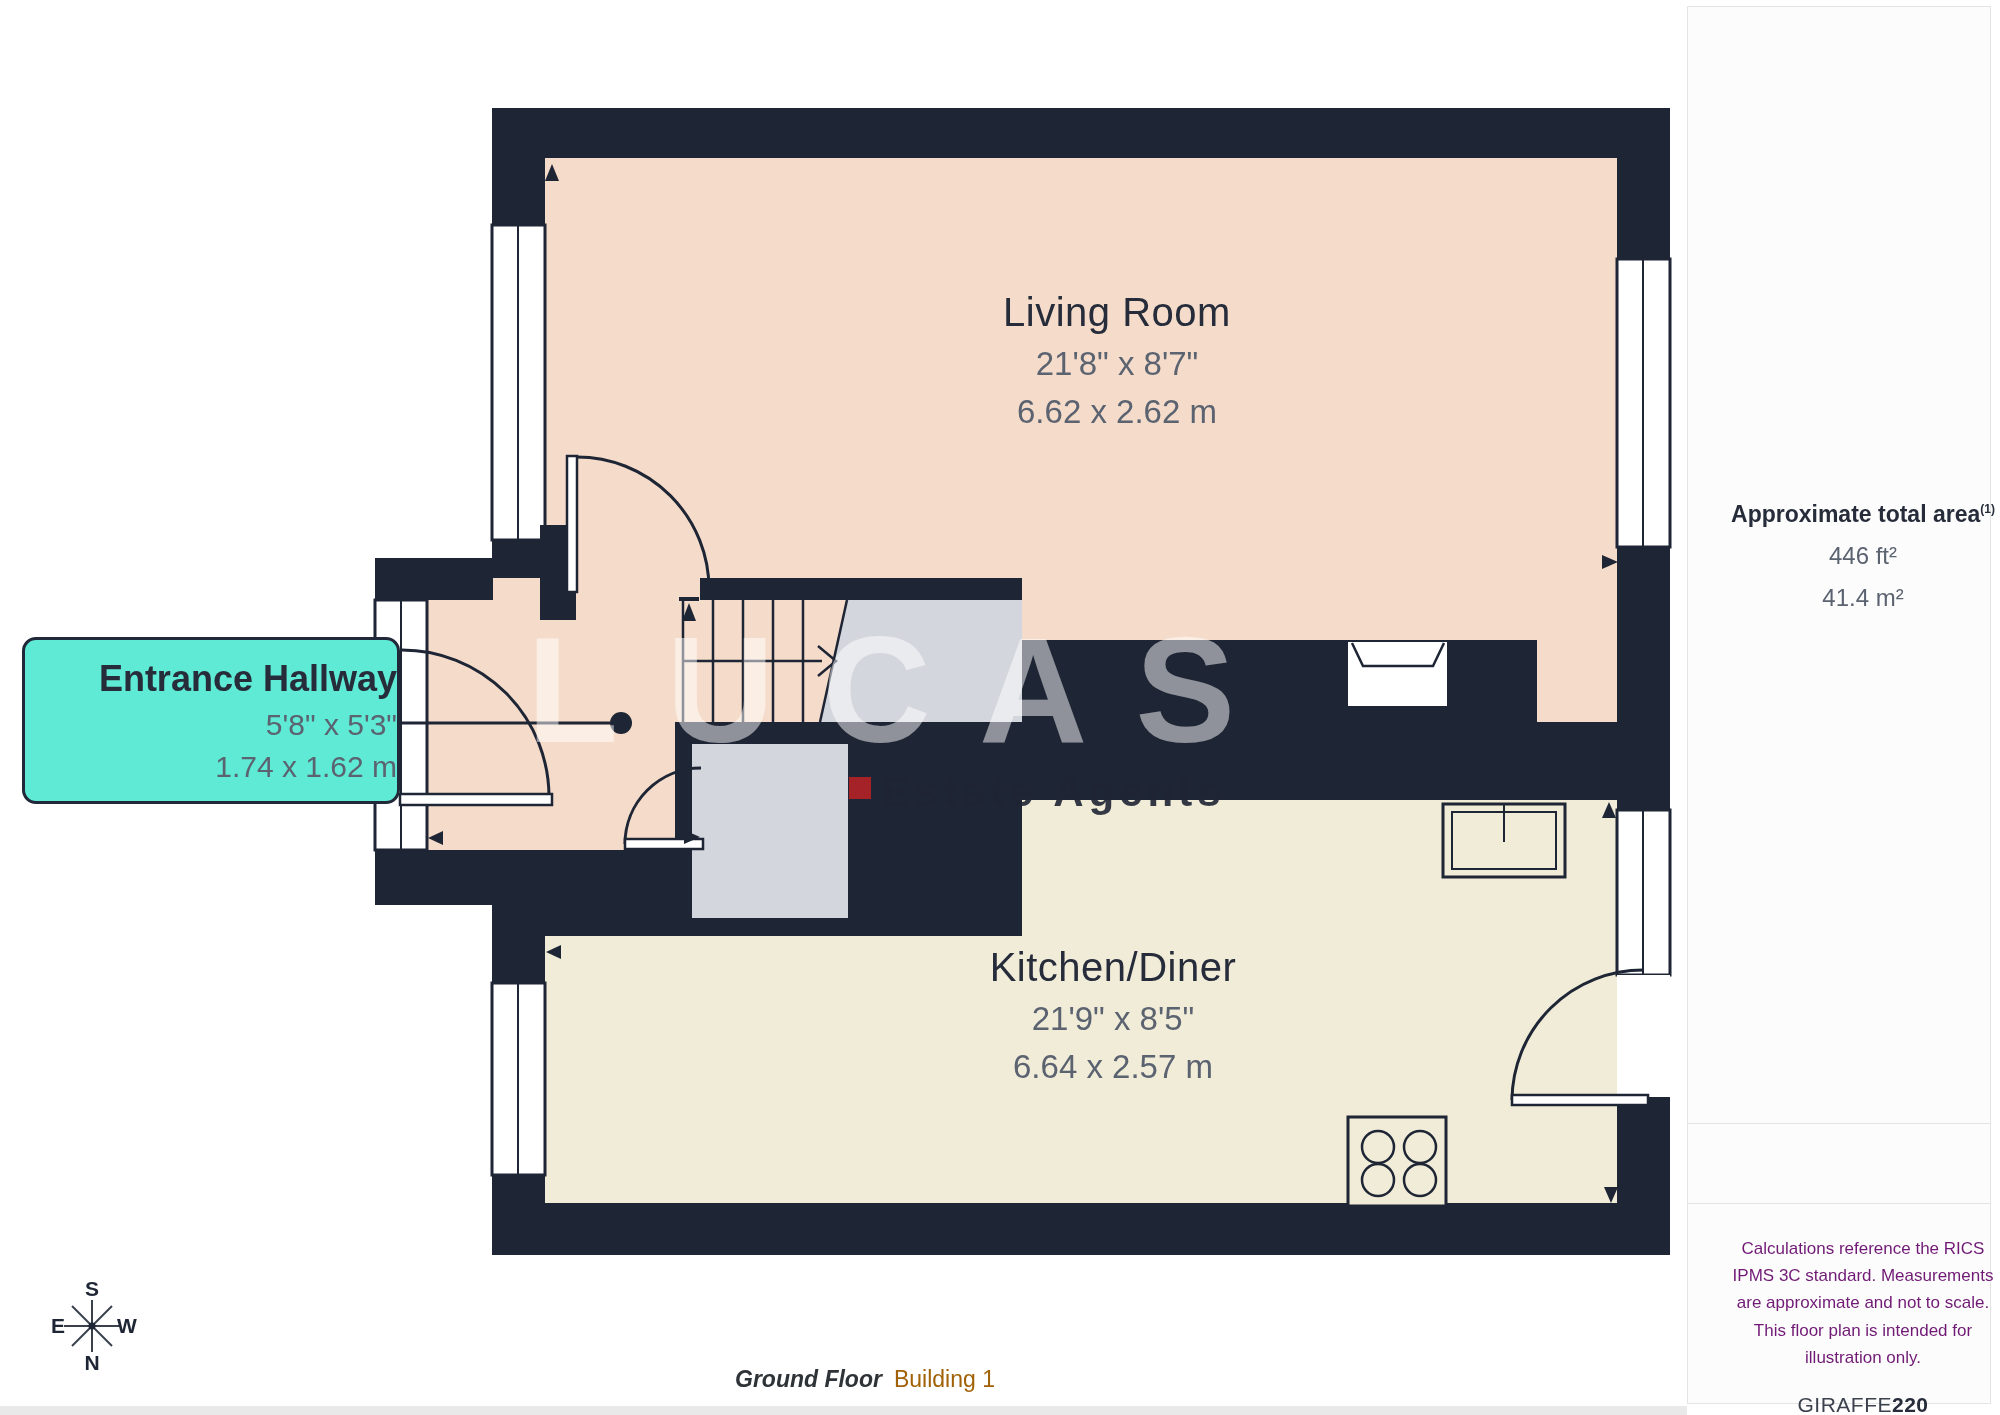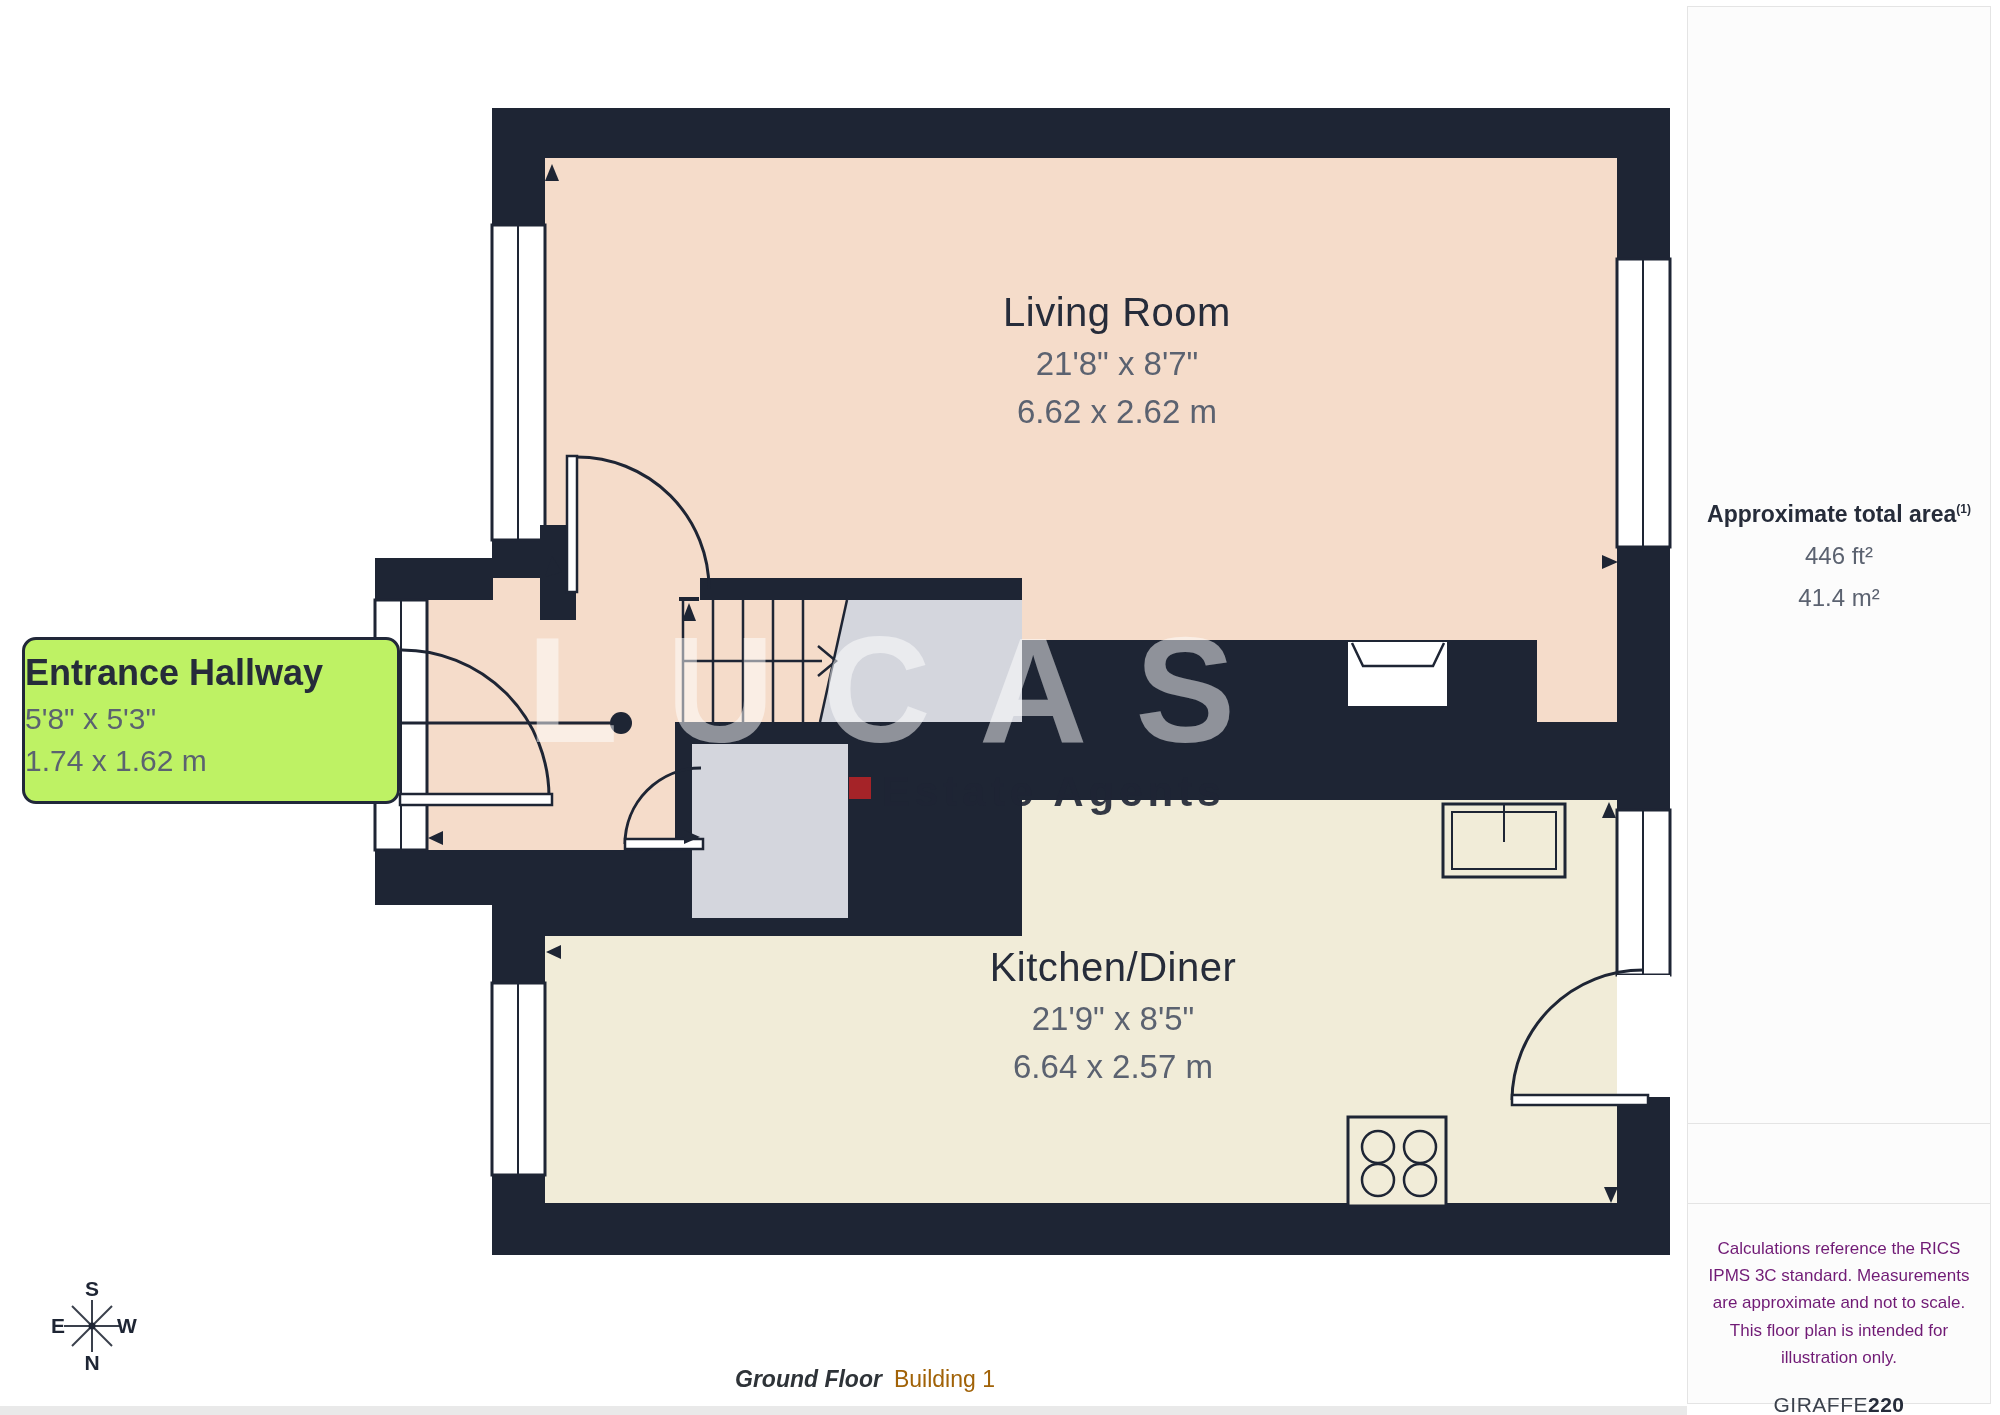--- a/index.html
+++ b/index.html
@@ -6,26 +6,26 @@
   html,body { width: 2000px; height: 1415px; }
   body { font-family: "Liberation Sans", sans-serif; background: #ffffff; position: relative; overflow: hidden; }
   #page { position: absolute; inset: 0; width: 2000px; height: 1415px; background:#fff; }
   svg#plan { position: absolute; left: 0; top: 0; }
 
   .room-label { position: absolute; text-align: center; pointer-events: none; }
   .room-label .rname { font-size: 40px; font-weight: 400; color: #262c3a; letter-spacing: 0.5px; }
   .room-label .rdim { font-size: 33px; color: #5b6270; margin-top: 10px; }
 
   #hallway-box { position: absolute; left: 22px; top: 637px; width: 378px; height: 167px;
-    background: #bef264; border: 3px solid #212839; border-radius: 14px; text-align: left; padding-top: 12px; }
+    background: #5eead4; border: 3px solid #212839; border-radius: 14px; text-align: right; padding-top: 18px; }
   #hallway-box .rname { font-size: 36px; font-weight: 700; color: #262c3a; }
   #hallway-box .rdim { font-size: 30px; color: #5b6270; margin-top: 8px; }
 
   #sidebar { position: absolute; left: 1687px; top: 6px; width: 304px; height: 1398px;
-    background: #fcfcfc; border: 1px solid #e4e4e4; }
+    background: #fcfcfc; border: 1px solid #e4e4e4; padding-left: 24px; }
   .divider { position: absolute; left: 0; width: 100%; height: 1px; background: #e4e4e4; }
   #area-block { position: absolute; top: 494px; width: 100%; text-align: center; }
   #area-title { font-size: 23px; font-weight: 700; color: #262c3a; }
   #area-title sup { font-size: 12px; font-weight: 700; }
   .area-val { font-size: 24px; color: #5b6270; margin-top: 14px; }
   #note-block { position: absolute; top: 1116px; height: 80px; width: 100%;
     display: flex; align-items: center; justify-content: center; font-size: 17px; color: #50565f; }
   #disclaimer-block { position: absolute; top: 1228px; width: 100%; text-align: center; }
   #disclaimer-text { width: 264px; margin: 0 auto; font-size: 17px; line-height: 1.6; color: #701a75; }
   #brand-line { margin-top: 22px; font-size: 21px; color: #3c424d; letter-spacing: 0.5px; }

